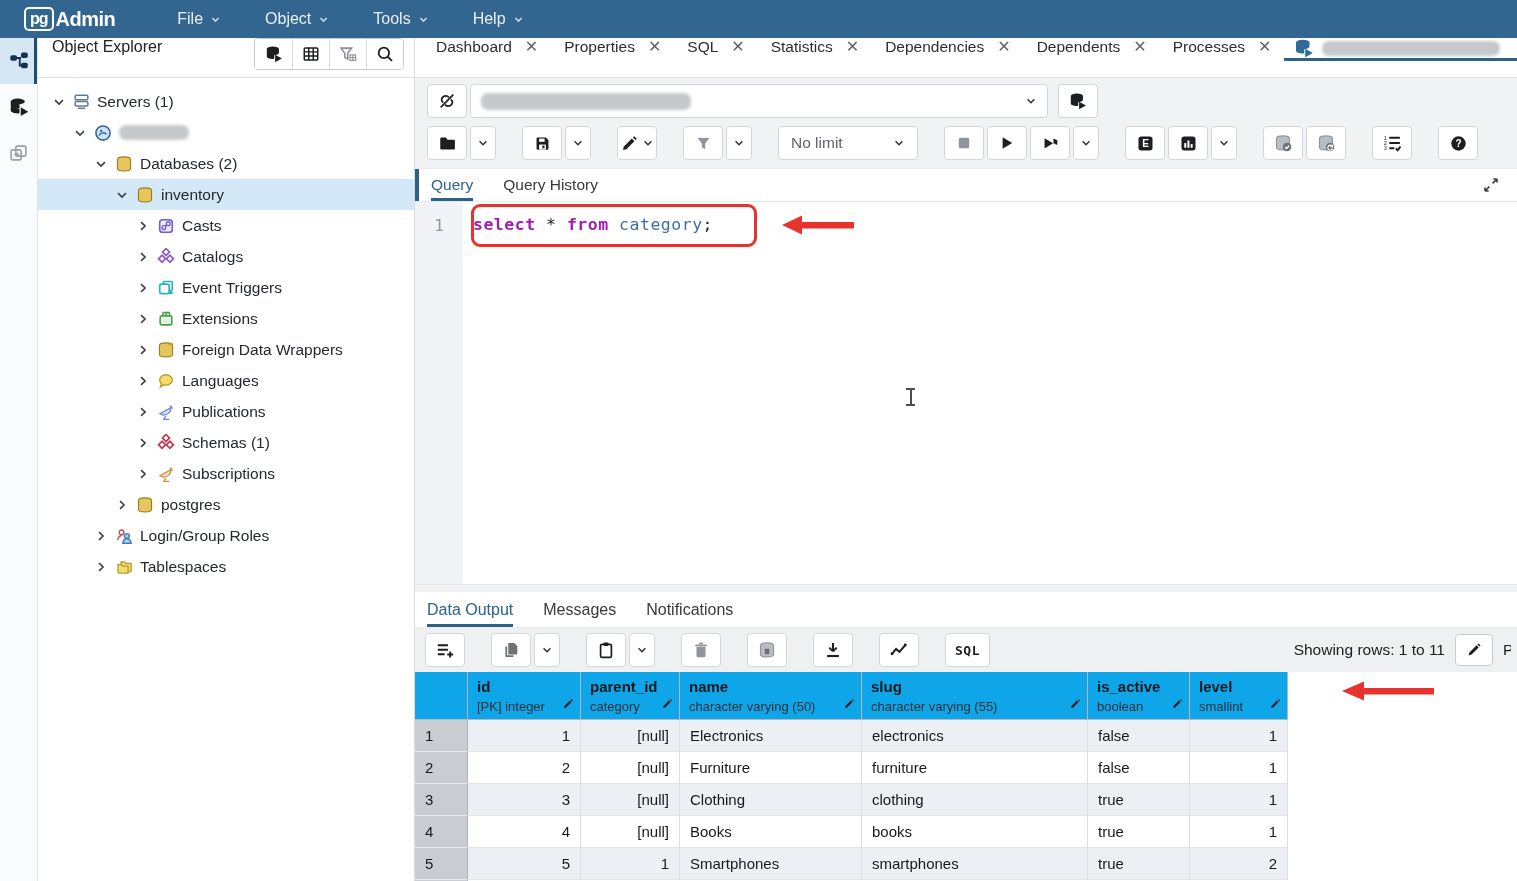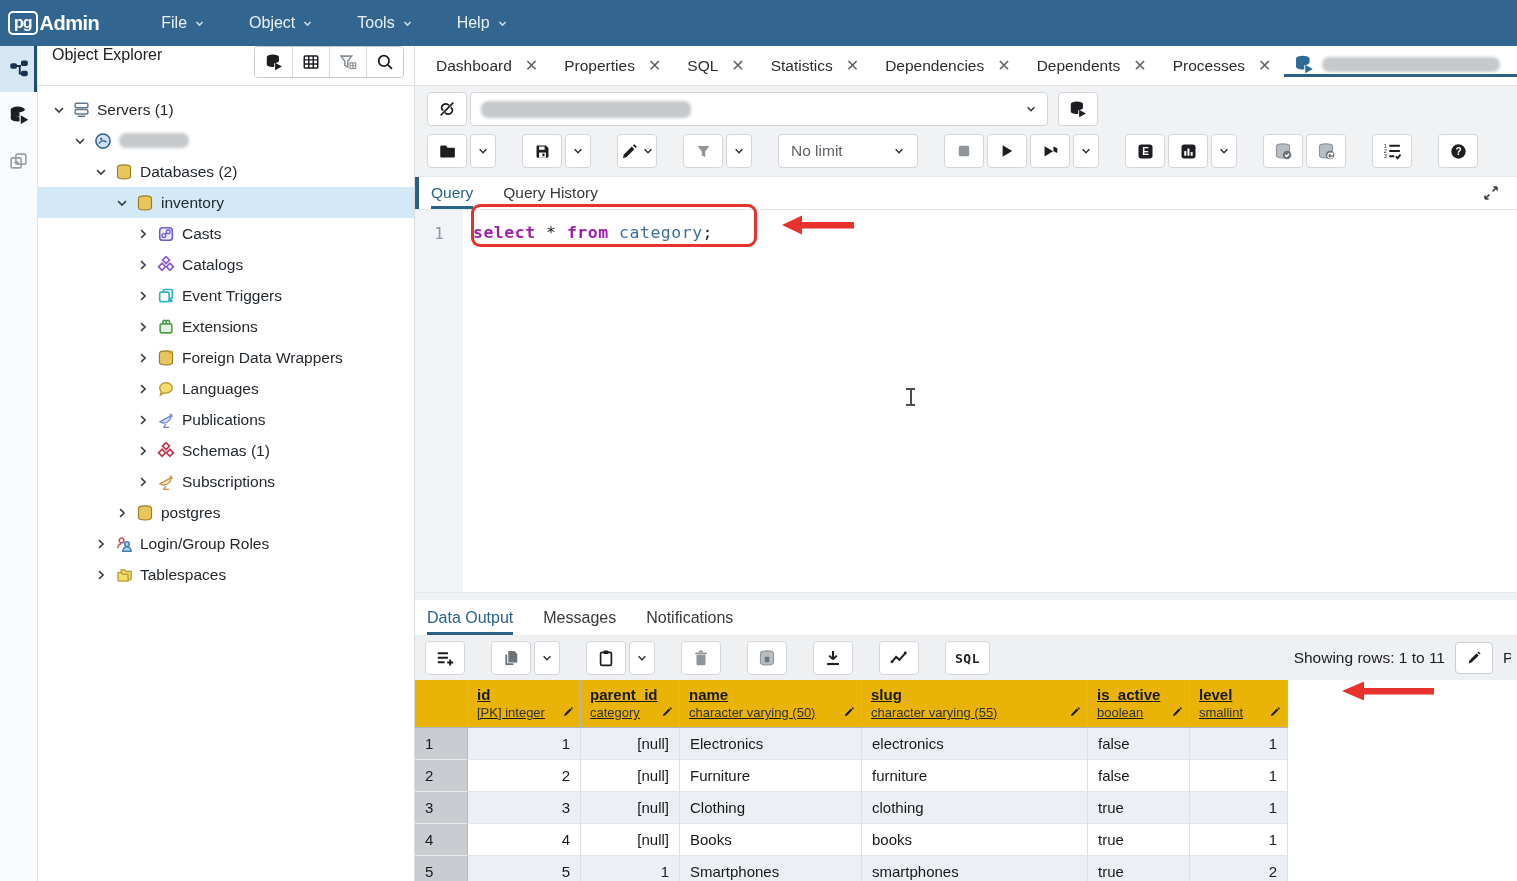--- a/index.html
+++ b/index.html
@@ -1,21 +1,21 @@
 <!DOCTYPE html>
 <html><head>
 <meta charset="utf-8">
 <style>
   * { box-sizing: border-box; margin: 0; padding: 0; }
   body { margin:0; background:#888; }
   .page { position:relative; width:1517px; height:881px; background:#fff;
           font-family:"Liberation Sans",sans-serif; overflow:hidden; }
 
   
-  .masthead { height:46px; background:#326690; display:flex; align-items:center; padding-left:8px; color:#fff; }
+  .masthead { height:38px; background:#326690; display:flex; align-items:center; padding-left:24px; color:#fff; }
   .logo { display:flex; align-items:center; font-weight:bold; }
   .logo-pg { border:2px solid #fff; border-radius:5px; padding:0 4px; font-size:16px; line-height:20px; letter-spacing:-1px; }
   .logo-admin { font-size:20px; margin-left:2px; letter-spacing:-.5px; }
   .menus { display:flex; margin-left:42px; gap:4px; }
   .menu-item { display:flex; align-items:center; gap:7px; padding:0 20px; height:38px; font-size:16px; color:#e9f0f5; cursor:default; }
   .menu-item svg { opacity:.9 }
 
   
   .body { display:flex; height:843px; }
   .activity { width:38px; border-right:1px solid #e1e4e8; background:#fafbfc; display:flex; flex-direction:column; }
@@ -30,21 +30,21 @@
   .sb-tool { width:37px; height:30px; display:flex; align-items:center; justify-content:center; background:#fff; border-left:1px solid #d6d9dd; cursor:pointer; }
   .sb-tool:first-child { border-left:none; }
   .tree { padding-top:8px; font-size:15.5px; color:#24292e; overflow:hidden; flex:1; }
   .tree-row { height:31px; display:flex; align-items:center; gap:7px; white-space:nowrap; cursor:pointer; }
   .tree-row.selected { background:#d4e9f7; }
   .tree-label {}
   .blob { background:#c6c9cc; border-radius:7px; filter:blur(1.5px); display:inline-block; }
 
   
   .main { flex:1; display:flex; flex-direction:column; min-width:0; }
-  .tabbar { height:40px; border-bottom:1px solid #dcdfe3; display:flex; align-items:center; padding-left:8px; font-size:15.5px; color:#2b2e31; flex:none; }
+  .tabbar { height:40px; border-bottom:1px solid #dcdfe3; display:flex; align-items:flex-start; padding-left:8px; font-size:15.5px; color:#2b2e31; flex:none; }
   .tab { display:flex; align-items:center; gap:13px; padding:0 13px; cursor:pointer; }
   .tab .x { color:#5f6368; font-size:16px; line-height:1; }
   .tab.active { flex:1; border-bottom:3px solid #2c6286; gap:8px; padding-left:10px; }
 
   .qt-bars { background:#f1f2f4; padding:6px 0 8px 12px; flex:none; border-bottom:1px solid #e7e9ec; }
   .brow { display:flex; align-items:center; gap:10px; }
   .brow + .brow { margin-top:8px; }
   .tgroup { display:flex; gap:3px; align-items:center; }
   .btn { min-width:40px; height:34px; background:#fff; border:1px solid #d2d6da; border-radius:4px;
          display:flex; align-items:center; justify-content:center; gap:4px; cursor:pointer; }
@@ -81,22 +81,22 @@
                  background:#eef0f2; flex:none; }
   .out-toolbar .btn { height:34px; }
   .status { margin-left:auto; display:flex; align-items:center; gap:10px; font-size:15.5px; color:#202124; }
   .pencil-btn { width:38px; height:32px; background:#fff; border:1px solid #c9cdd2; border-radius:4px;
                 display:flex; align-items:center; justify-content:center; cursor:pointer; }
   .clip-letter { width:8px; overflow:hidden; white-space:nowrap; }
 
   
   .grid { font-size:15px; color:#17191b; flex:none; }
   .g-head { display:flex; height:48px; }
-  .g-hcell { background:#eab308; border-right:1px solid #b2b6bc; border-bottom:1px solid #b2b6bc;
-             padding:5px 8px 4px 9px; position:relative; display:flex; flex-direction:column; justify-content:flex-start; cursor:pointer;text-decoration:underline; }
+  .g-hcell { background:#0ea5e9; border-right:1px solid #b2b6bc; border-bottom:1px solid #b2b6bc;
+             padding:5px 8px 4px 9px; position:relative; display:flex; flex-direction:column; justify-content:space-between; cursor:pointer; }
   .g-hname { font-weight:bold; font-size:15px; line-height:19px; }
   .g-htype { font-size:13px; color:#2e3237; line-height:17px; }
   .g-hpencil { position:absolute; right:6px; bottom:9px; }
   .g-row { display:flex; height:32px; }
   .g-num { background:#c9cdd2; border-right:1px solid #b2b6bc; border-bottom:1px solid #e8eaec;
            padding-left:10px; display:flex; align-items:center; cursor:pointer; }
   .g-cell { border-right:1px solid #dcdfe3; border-bottom:1px solid #e3e6e9; display:flex; align-items:center;
             padding:0 10px; cursor:pointer; }
   .g-row.odd .g-cell { background:#eceff4; }
   .g-row.even .g-cell { background:#fff; }

